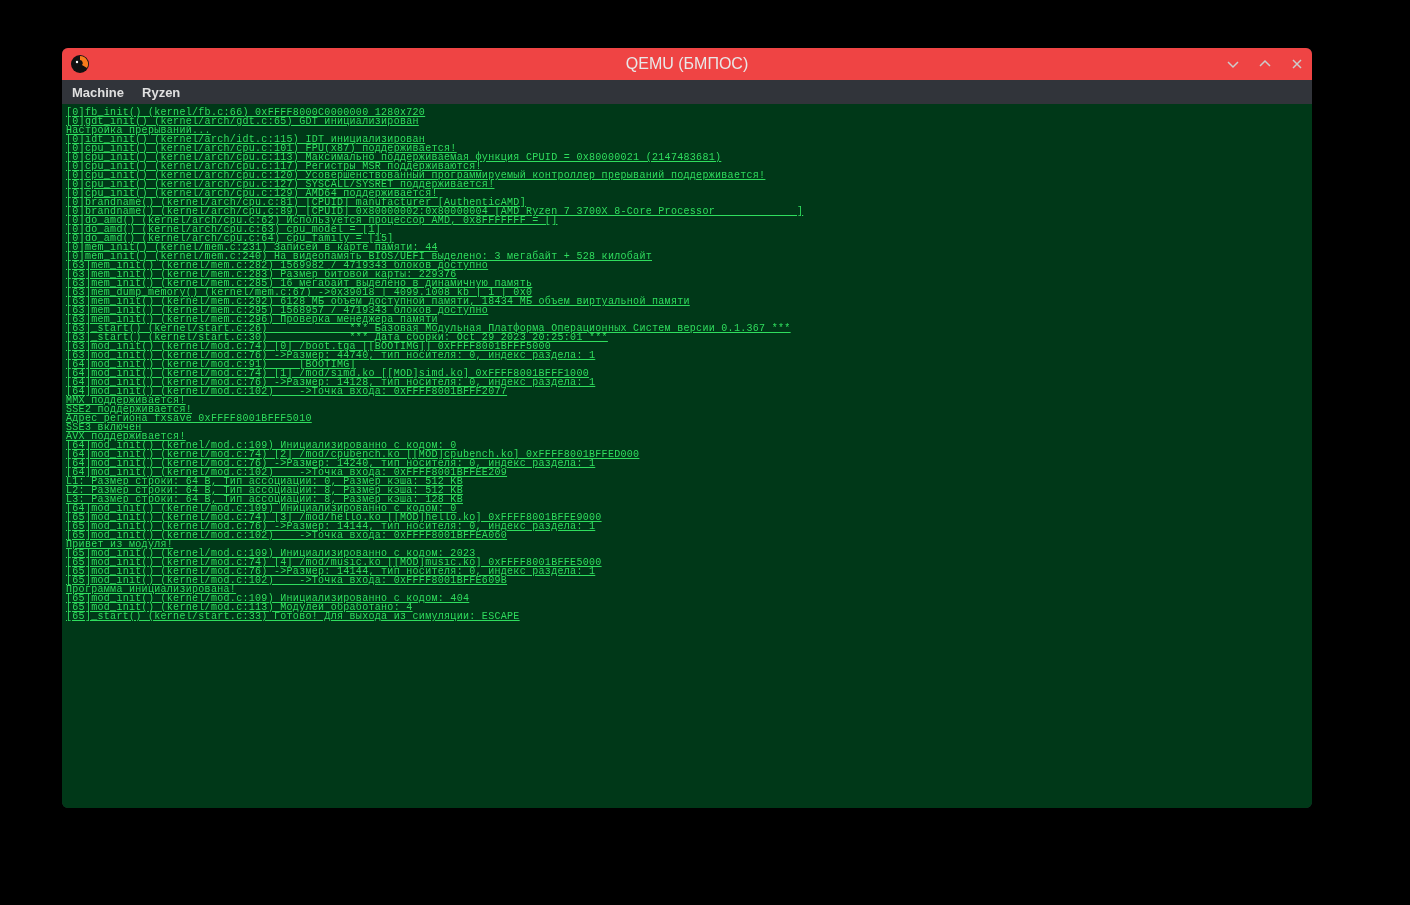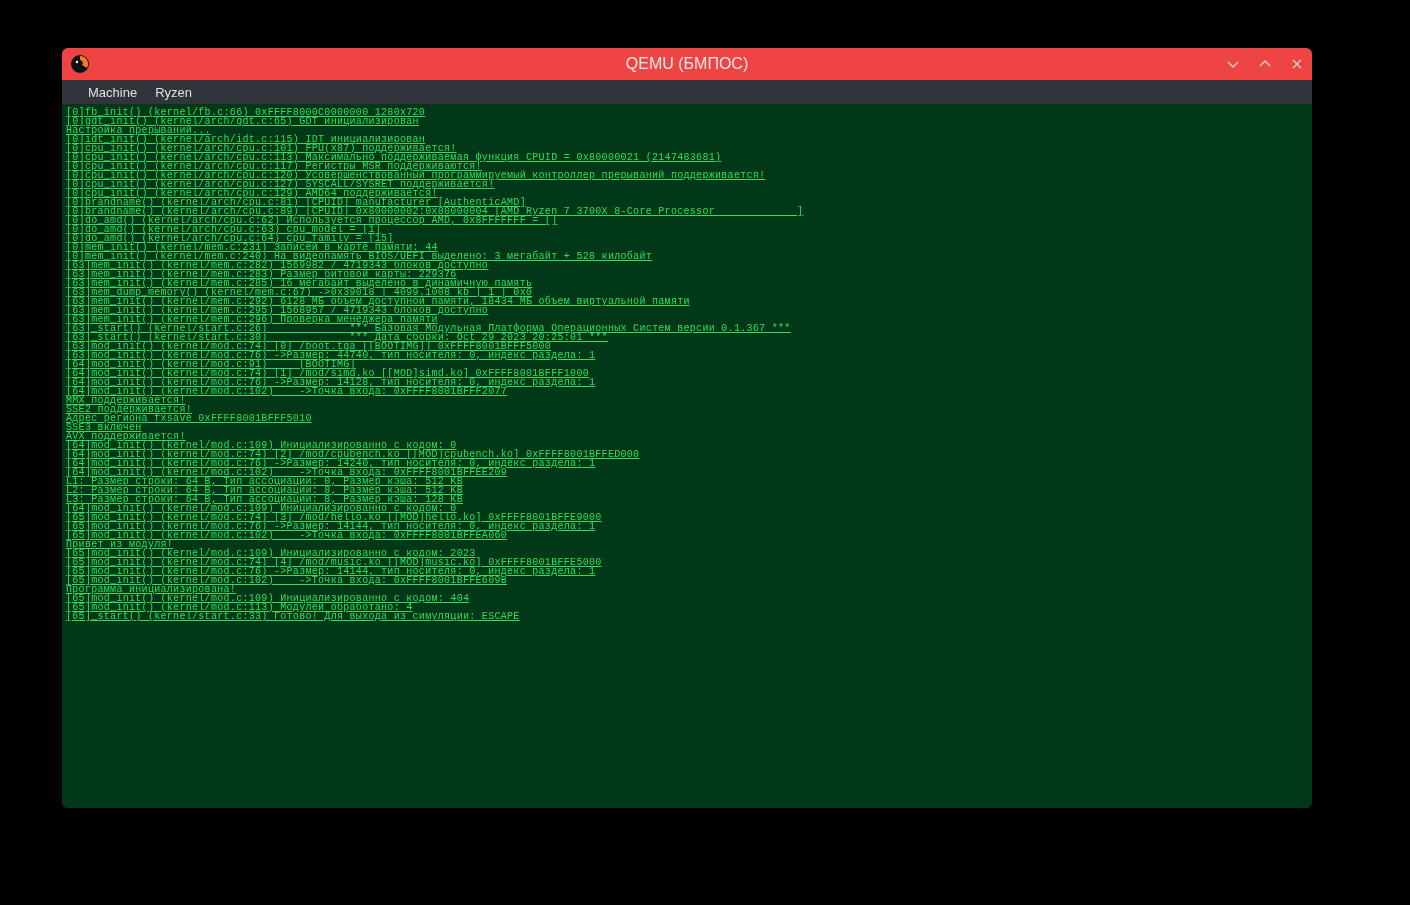--- a/index.html
+++ b/index.html
@@ -56,24 +56,25 @@
       height: 18px;
       display: flex;
       align-items: center;
       justify-content: center;
     }
     .menubar {
       height: 24px;
       background: #31343a;
       display: flex;
       align-items: center;
-      padding-left: 26px;
+      padding-left: 10px;
       gap: 18px;
       color: #e0e0e0;
       font-size: 13px;
+      font-weight: bold;
     }
     .menubar-item {
       cursor: pointer;
     }
     .console {
       flex: 1;
       background: #003818;
       color: #2fde5e;
       font-family: "Courier New", monospace;
       font-size: 10px;

